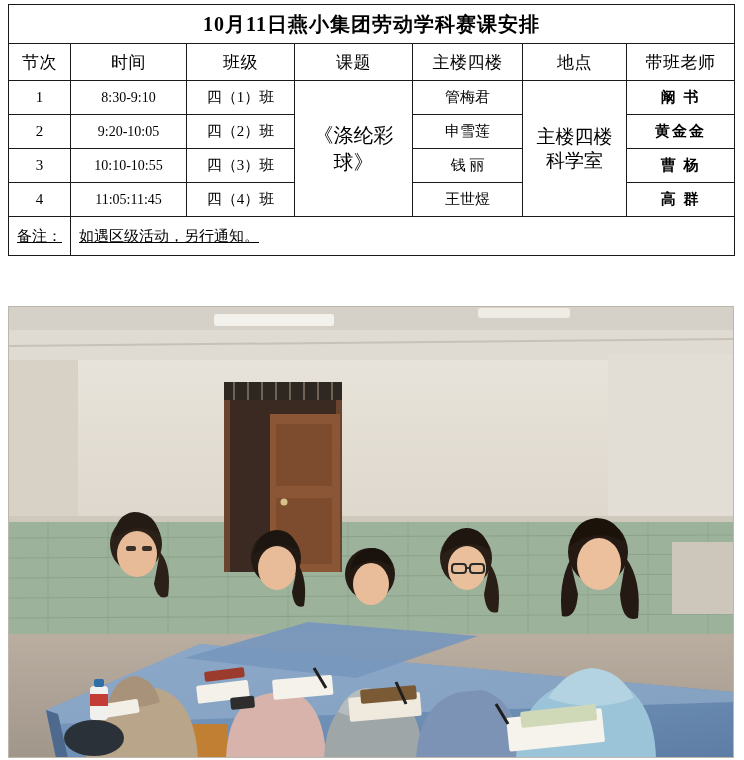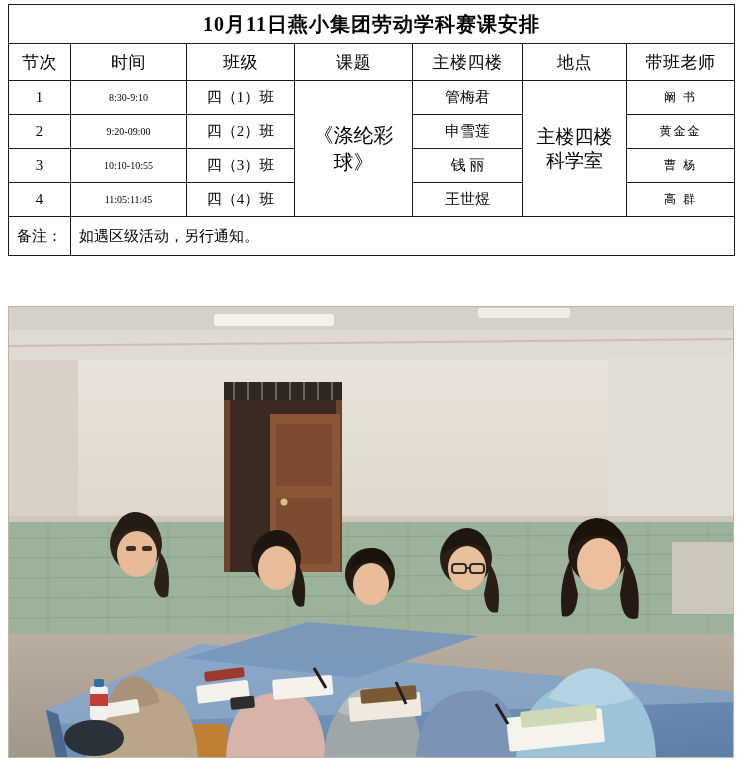--- a/index.html
+++ b/index.html
@@ -54,37 +54,39 @@
     height: 32px;
     letter-spacing: 0.5px;
   }
   .body-cell {
     font-size: 15px;
     height: 29px;
     font-weight: normal;
   }
   .mono {
     font-family: "Liberation Mono", monospace;
-    font-size: 10px;
+    font-size: 14px;
     letter-spacing: 0px;
   }
   .topic-cell {
     font-size: 20px;
   }
   .place-cell {
     font-size: 19px;
     line-height: 1.25;
   }
   .teacher-cell {
-    font-size: 12px;
+    font-size: 15px;
     letter-spacing: 2px;
+    font-weight: bold;
   }
   .note-row td {
     border: 1px solid #1a1a1a;
     height: 34px;
+    text-decoration: underline;
   }
   .note-label {
     font-size: 15px;
     font-family: "Liberation Serif", serif;
   }
   .note-text {
     text-align: left !important;
     padding-left: 8px !important;
     font-size: 15px;
     font-family: "Liberation Serif", serif;
@@ -159,21 +161,21 @@
           <td class="body-cell">管梅君</td>
           <td class="body-cell place-cell" rowspan="4">
             <div>主楼四楼</div>
             <div>科学室</div>
           </td>
           <td class="body-cell teacher-cell">阚  书</td>
         </tr>
 
         <tr>
           <td class="body-cell">2</td>
-          <td class="body-cell mono">9:20-09:00</td>
+          <td class="body-cell mono">9:20-10:05</td>
           <td class="body-cell">四（2）班</td>
           <td class="body-cell">申雪莲</td>
           <td class="body-cell teacher-cell">黄金金</td>
         </tr>
 
         <tr>
           <td class="body-cell">3</td>
           <td class="body-cell mono">10:10-10:55</td>
           <td class="body-cell">四（3）班</td>
           <td class="body-cell">钱  丽</td>

